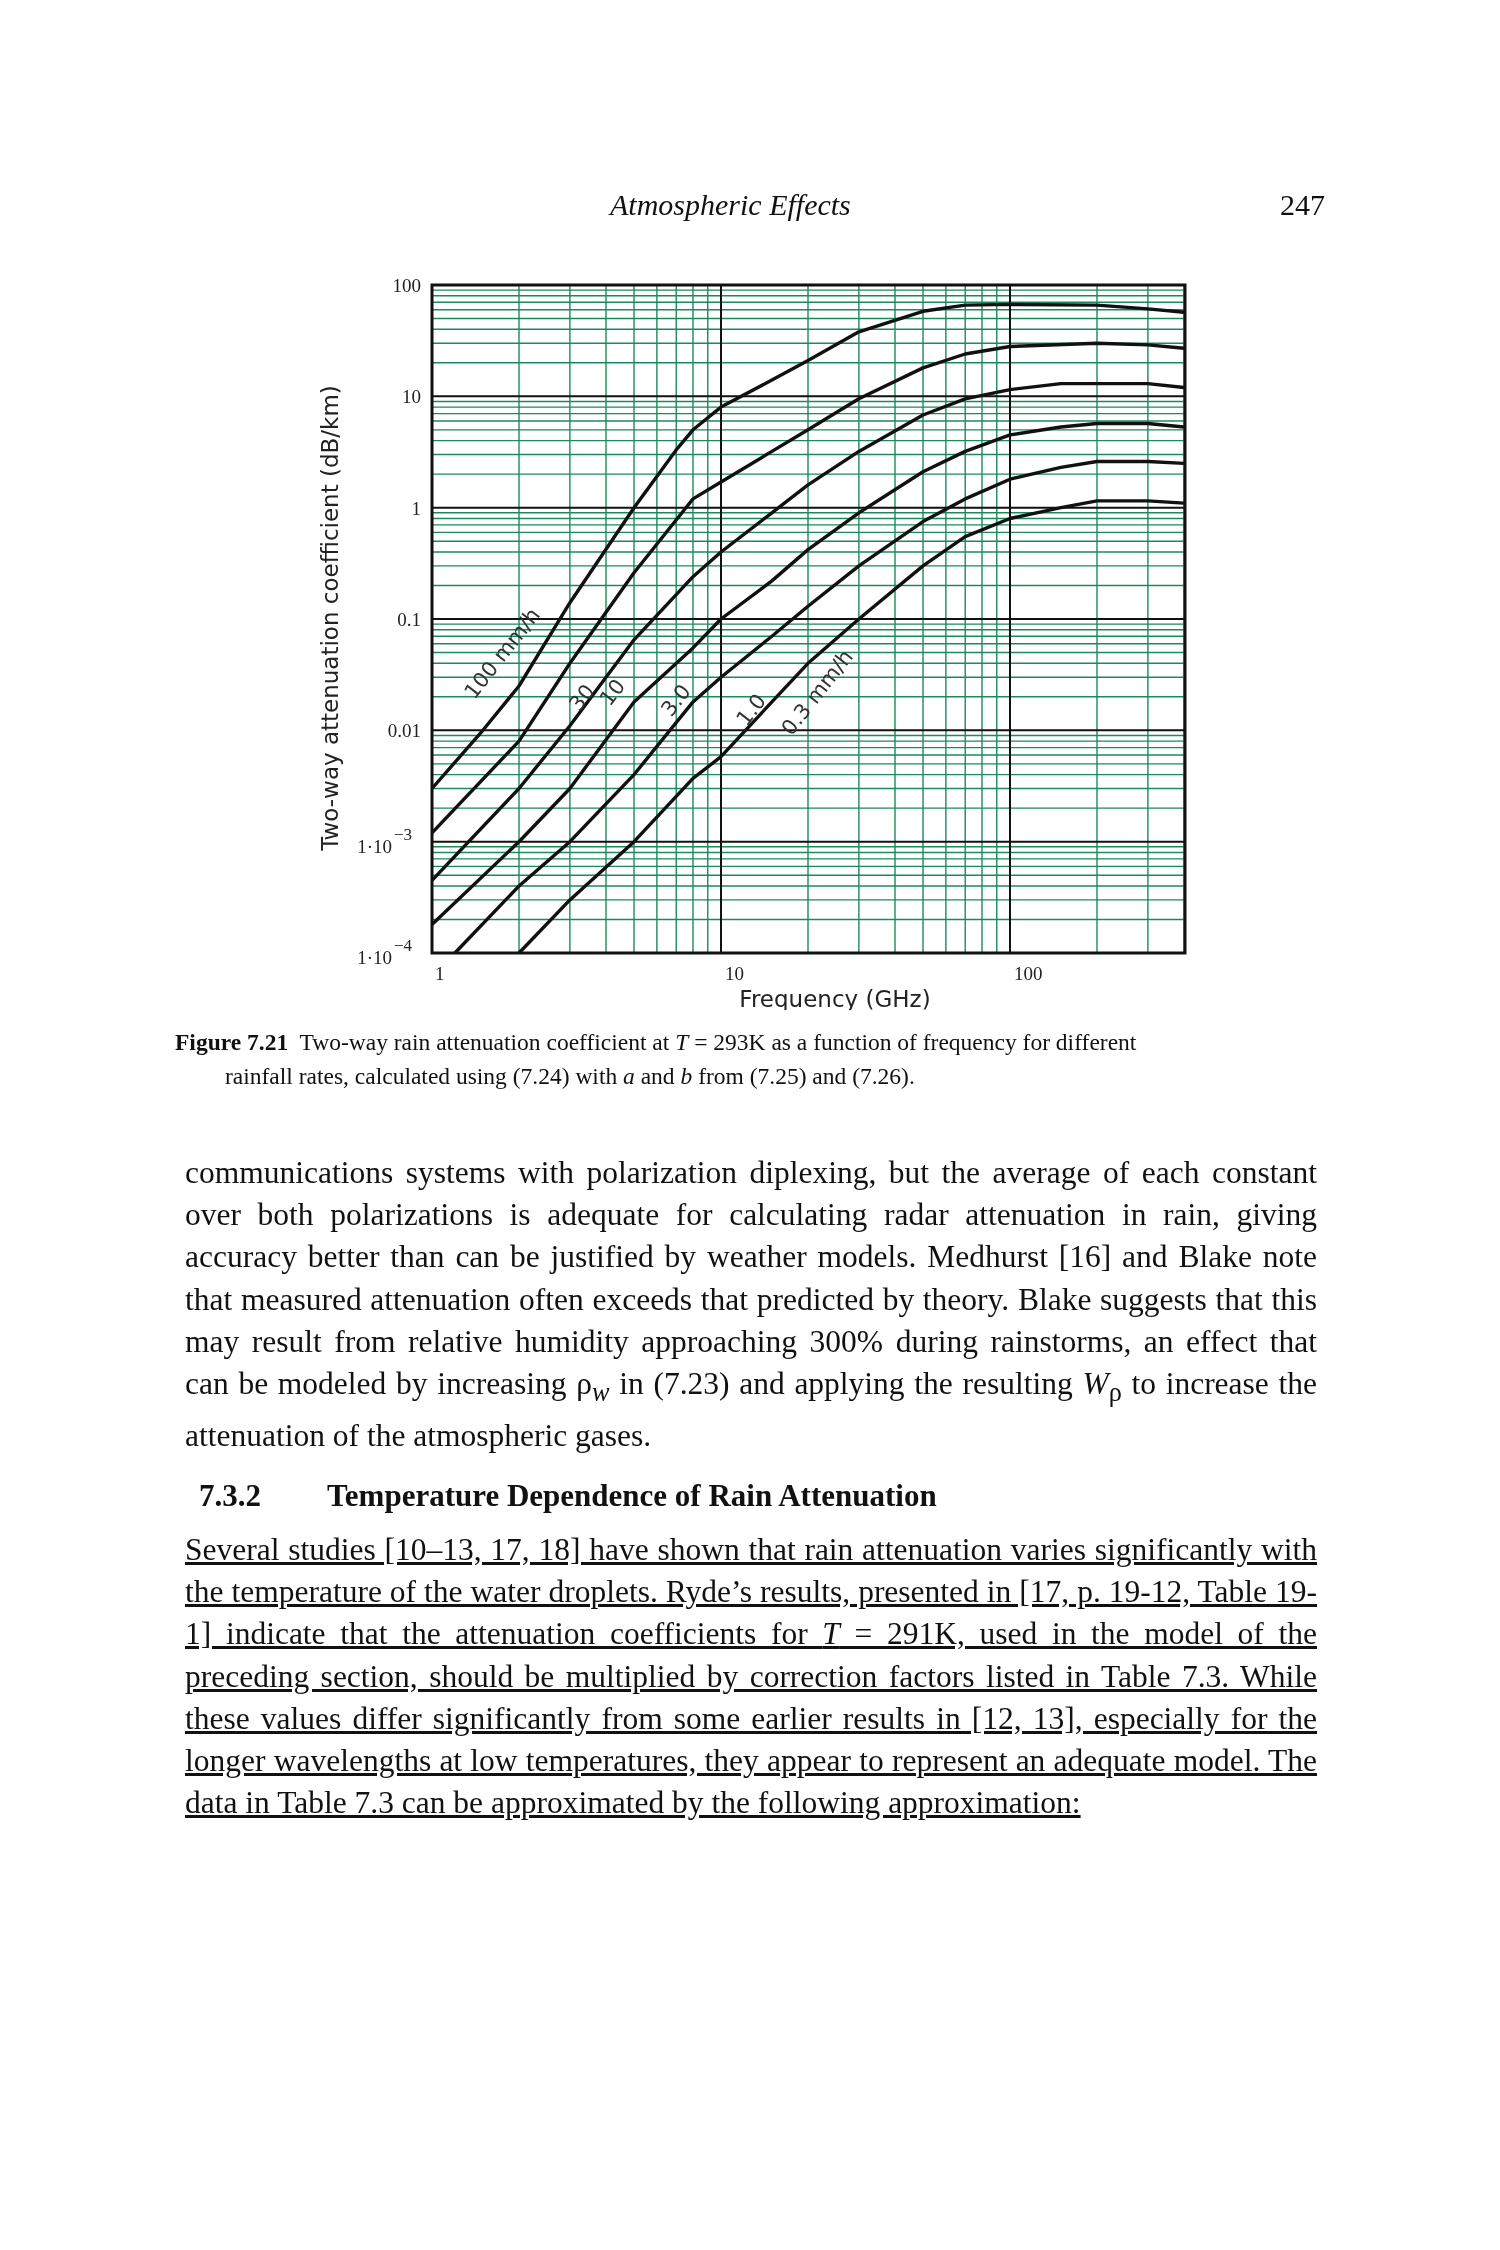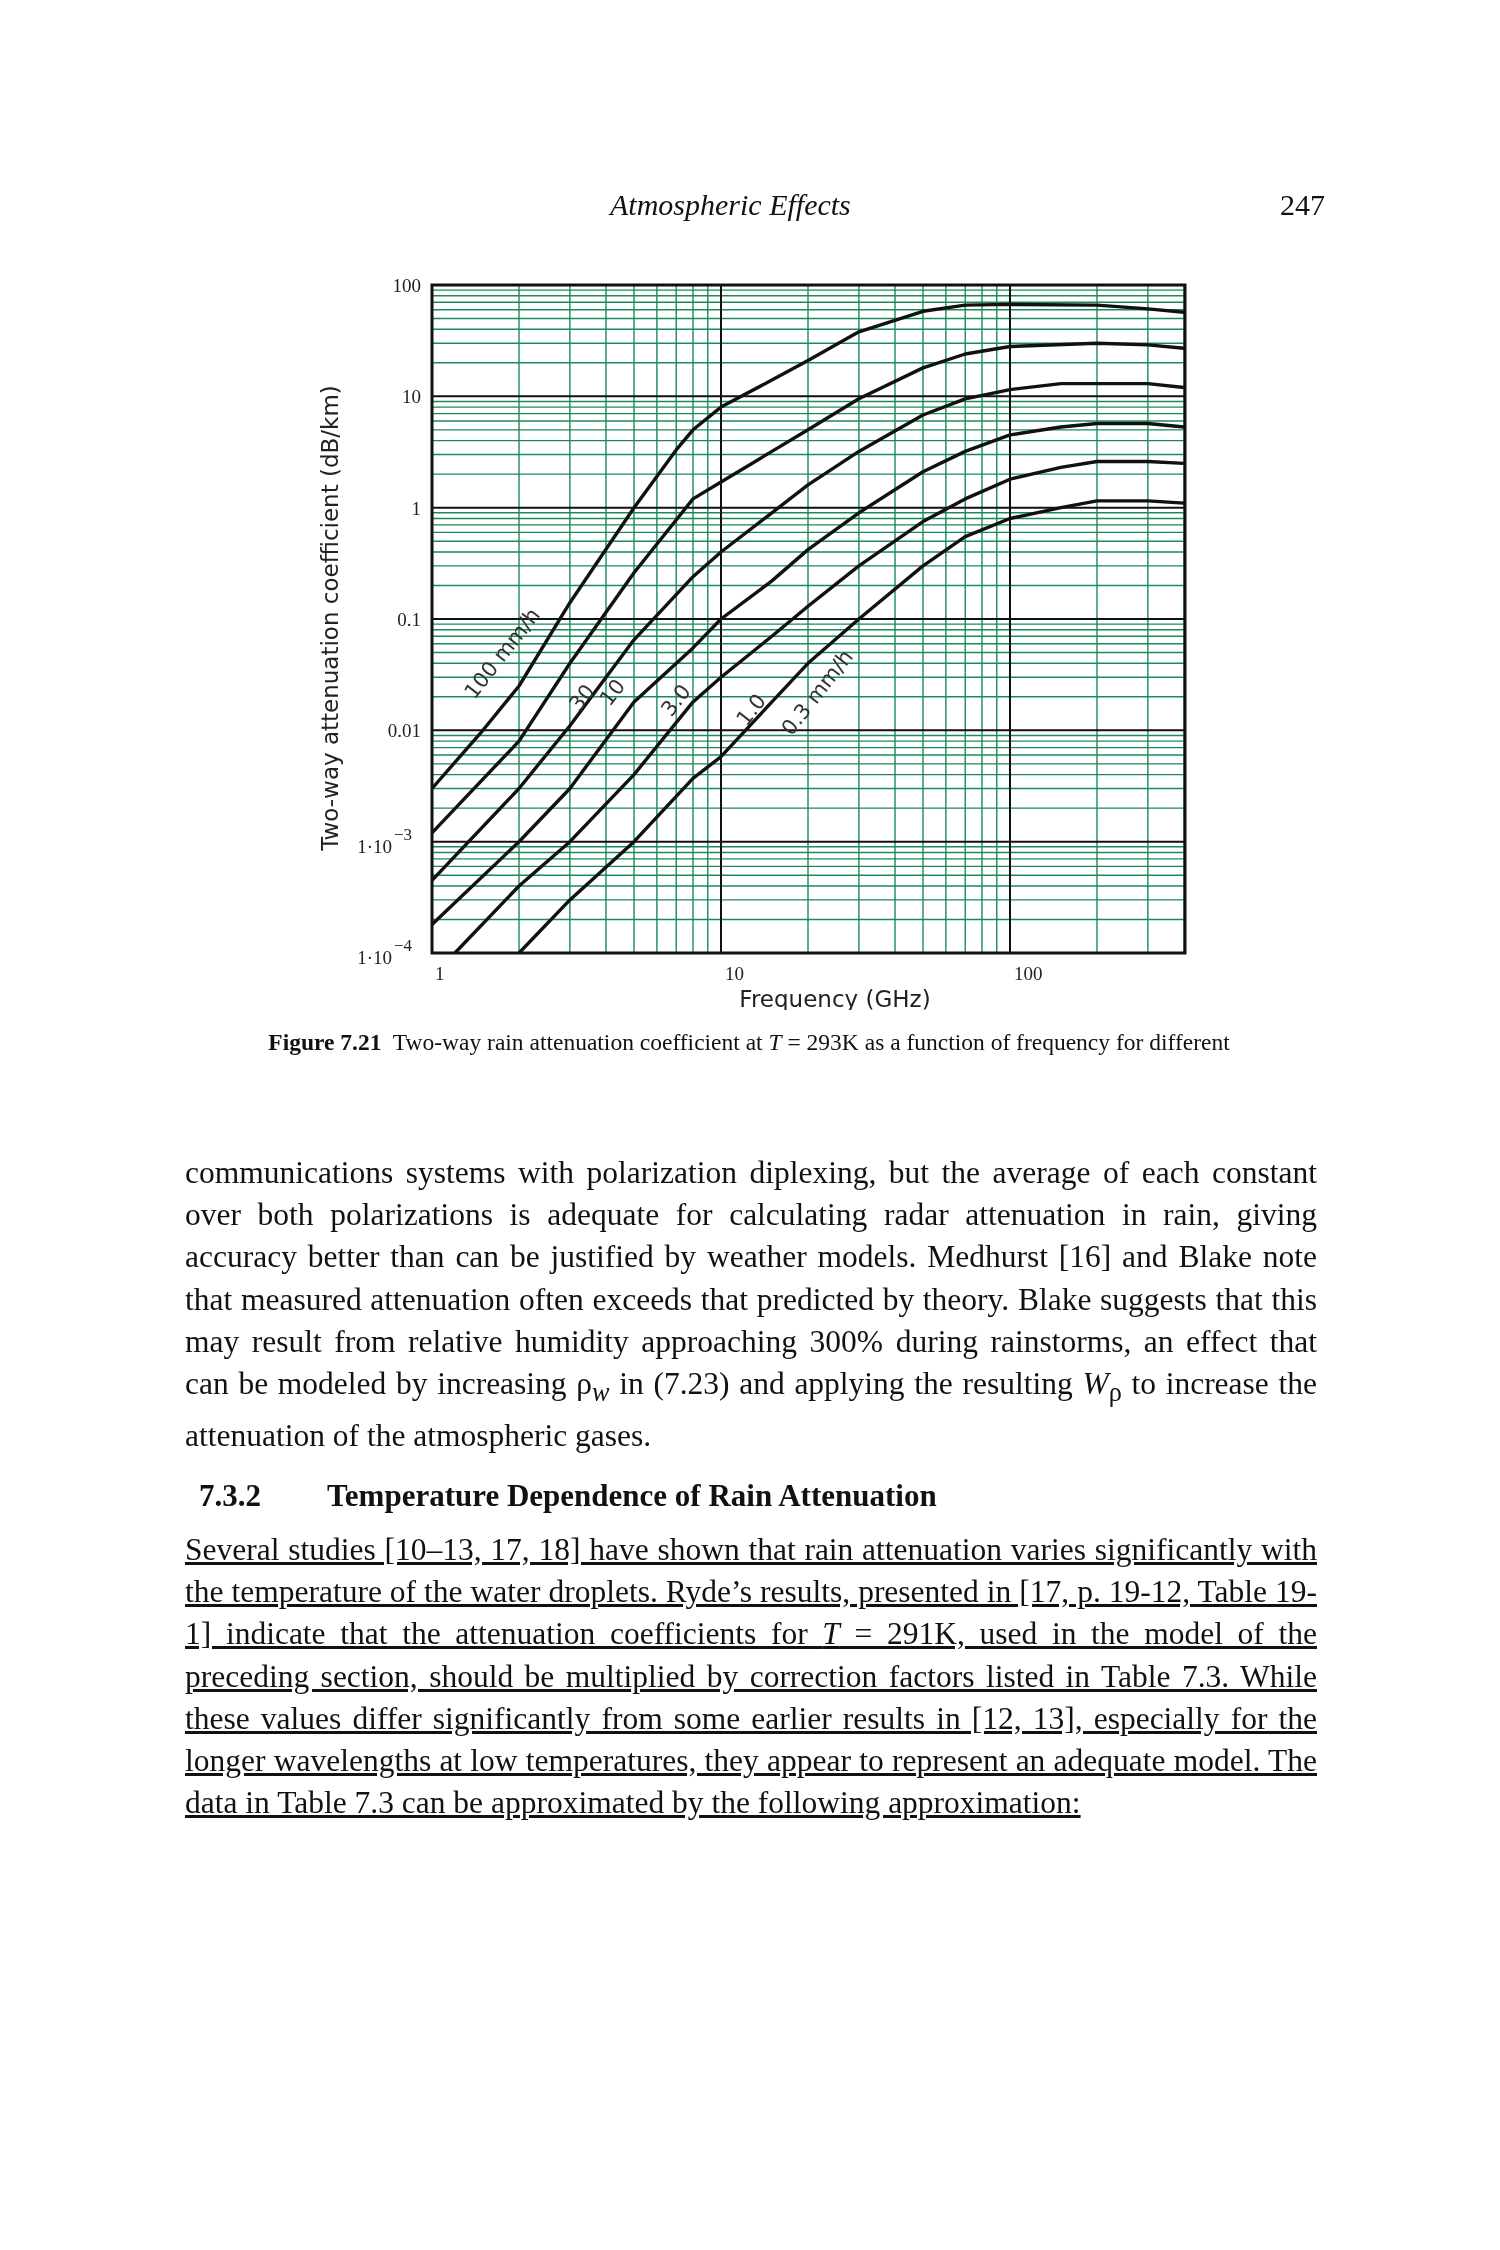--- a/index.html
+++ b/index.html
@@ -2,21 +2,21 @@
 <html><head>
 <meta charset="utf-8">
 <style>
   html, body { margin: 0; padding: 0; background: #ffffff; }
   body { width: 1500px; height: 2250px; position: relative; overflow: hidden;
          font-family: "Liberation Serif", "DejaVu Serif", serif; color: #111; }
   .running-head { position: absolute; top: 188px; left: 0; width: 1500px; }
   .running-title { position: absolute; left: 610px; top: 0; font-style: italic; font-size: 30px; }
   .page-number { position: absolute; left: 1280px; top: 0; font-size: 30px; text-align: right; }
   #chart { position: absolute; left: 0; top: 0; }
-  .caption { position: absolute; left: 169px; top: 1025px; width: 1160px; font-size: 23.5px; line-height: 34px; text-align: center; }
+  .caption { position: absolute; left: 175px; top: 1025px; width: 1160px; font-size: 23.5px; line-height: 34px; }
   .caption .indent { padding-left: 50px; display: block; }
   .body-text { position: absolute; left: 175px; width: 1152px; font-size: 31.5px; line-height: 42.2px; text-align: justify; }
   .body-text p { margin: 10px; }
   .heading { position: absolute; left: 175px; top: 1478px; font-size: 31px; font-weight: bold; margin-left: 24px; }
   .heading .num { display: inline-block; width: 128px; }
   .ylabel-text, .xlabel-text, .curve-label { font-family: "DejaVu Sans", "Liberation Sans", sans-serif; }
 </style>
 </head>
 <body>
 
@@ -137,20 +137,21 @@
       <text x="0" y="0" font-size="21" fill="#333" text-anchor="middle" font-family="DejaVu Sans, sans-serif" transform="translate(756.8,714.1) rotate(-52)">1.0</text>
       <text x="0" y="0" font-size="21" fill="#333" text-anchor="middle" font-family="DejaVu Sans, sans-serif" transform="translate(822.8,696.8) rotate(-52)">0.3 mm/h</text>
     </g>
   <text id="y-axis-label" class="ylabel-text" font-size="23" fill="#222" text-anchor="middle" transform="translate(338,618) rotate(-90)">Two-way attenuation coefficient (dB/km)</text>
   <text id="x-axis-label" class="xlabel-text" font-size="23" fill="#222" text-anchor="middle" x="835" y="1007">Frequency (GHz)</text>
 </svg>
 
 <div class="caption">
   <b>Figure 7.21</b>&nbsp;
   <span>Two-way rain attenuation coefficient at </span><i>T</i><span> = 293K as a function of frequency for different</span>
+  <span class="indent"><span>rainfall rates, calculated using (7.24) with </span><i>a</i><span> and </span><i>b</i><span> from (7.25) and (7.26).</span></span>
 </div>
 
 <div class="body-text" style="top:1142px;">
   <p><span>communications systems with polarization diplexing, but the average of each constant over both polarizations is adequate for calculating radar attenuation in rain, giving accuracy better than can be justified by weather models. Medhurst [16] and Blake note that measured attenuation often exceeds that predicted by theory. Blake suggests that this may result from relative humidity approaching 300% during rainstorms, an effect that can be modeled by increasing </span><span><span>ρ</span><sub><i>w</i></sub></span><span> in (7.23) and applying the resulting </span><span><i>W</i><sub>ρ</sub></span><span> to increase the attenuation of the atmospheric gases.</span></p>
 </div>
 
 <div class="heading">
   <span class="num">7.3.2</span><span>Temperature Dependence of Rain Attenuation</span>
 </div>
 

